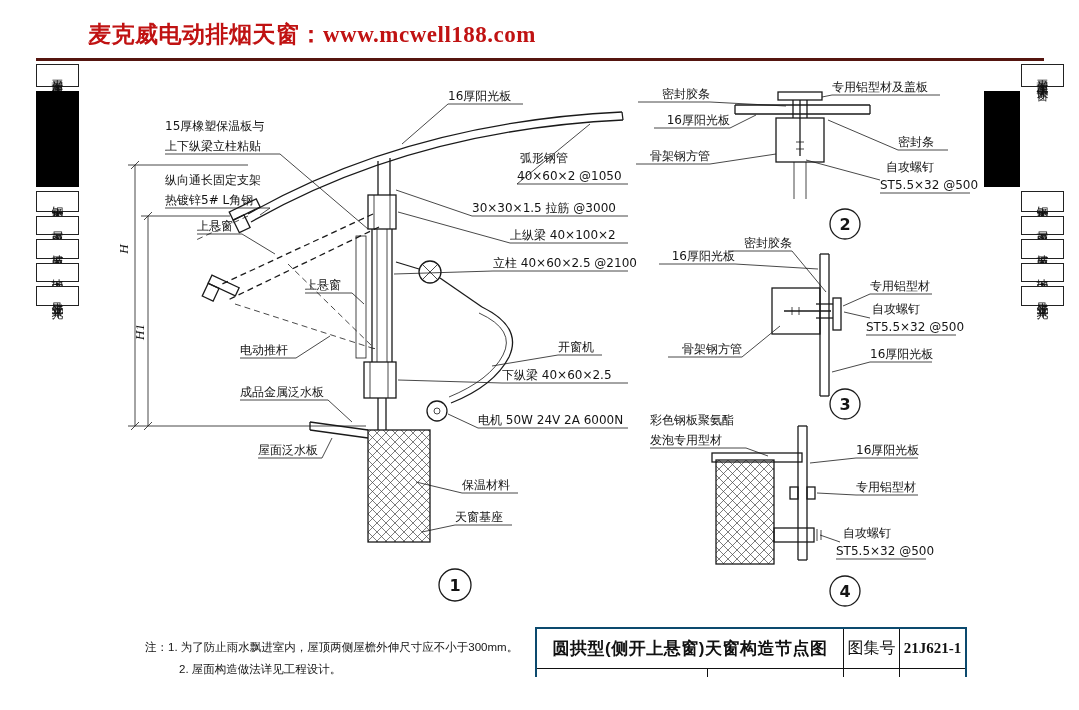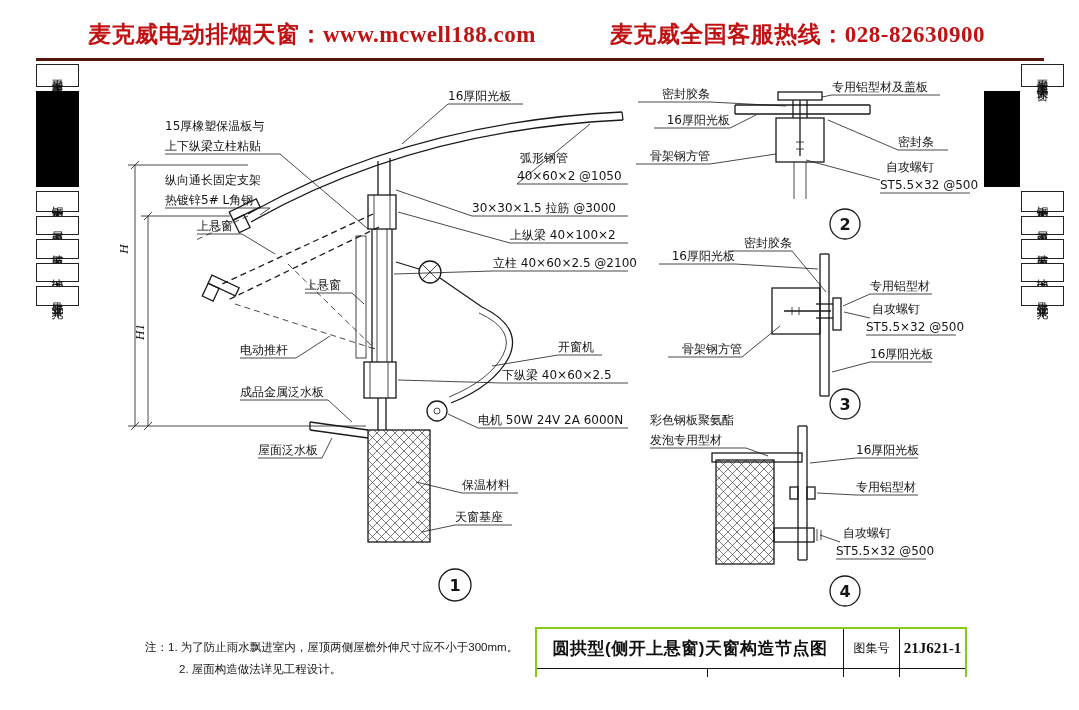--- a/index.html
+++ b/index.html
@@ -34,41 +34,40 @@
   .dim { font:italic 13px "Liberation Serif", serif; fill:#141414; }
   .num { font:bold 16px "DejaVu Sans", sans-serif; fill:#141414; }
 
   
   .notes { position:absolute; left:145px; top:636px; font-size:11.5px; line-height:1.95; color:#141414; }
   .notes .n2 { margin-left:34px; }
 
   
   .titleblock { position:absolute; left:535px; top:627px; display:grid;
                 grid-template-columns:306px 56px 66px; grid-template-rows:39px 33px;
-                border:2px solid #84cc16; background:#fff; }
+                border:2px solid #0c4a6e; background:#fff; }
   .tb-cell { display:flex; align-items:center; justify-content:center; }
   .bl { border-left:1px solid #111; } .bt { border-top:1px solid #111; }
   .tb-title { font-size:17px; font-weight:bold; letter-spacing:.5px; white-space:nowrap; }
-  .tb-lab { font-size:12px;text-align:right; }
+  .tb-lab { font-size:16px;text-align:right; }
   .tb-val { font-family:"Liberation Serif", serif; font-size:15px; font-weight:bold; }
   .tb-sign { display:flex; align-items:stretch; }
   .sig-group { flex:1 1 0; display:flex; align-items:center; gap:2px; padding:0 3px; min-width:0; }
   .sig-group + .sig-group { border-left:1px solid #111;margin-left:35px; }
   .sig-group .lab { font-size:10.5px; white-space:nowrap; }
   .sig-group .nam { font-size:10px; white-space:nowrap; }
   .sig { flex:0 0 auto; margin-left:-2px; }
 </style>
 </head>
 <body>
 
 <div class="page">
 
   <div class="header">
     <span>麦克威电动排烟天窗：www.mcwell188.com</span>
-    <span>麦克威全国客服热线：028-82630900</span>
   </div>
   <div class="header-rule"></div>
 
   <div class="sidebar left">
     <div class="side-item">
         <span class="vtext">平屋面罩体天窗</span>
       </div>
     <div class="side-black"></div>
     <div class="side-item">
         <span class="vtext">钢天窗架天窗</span>

